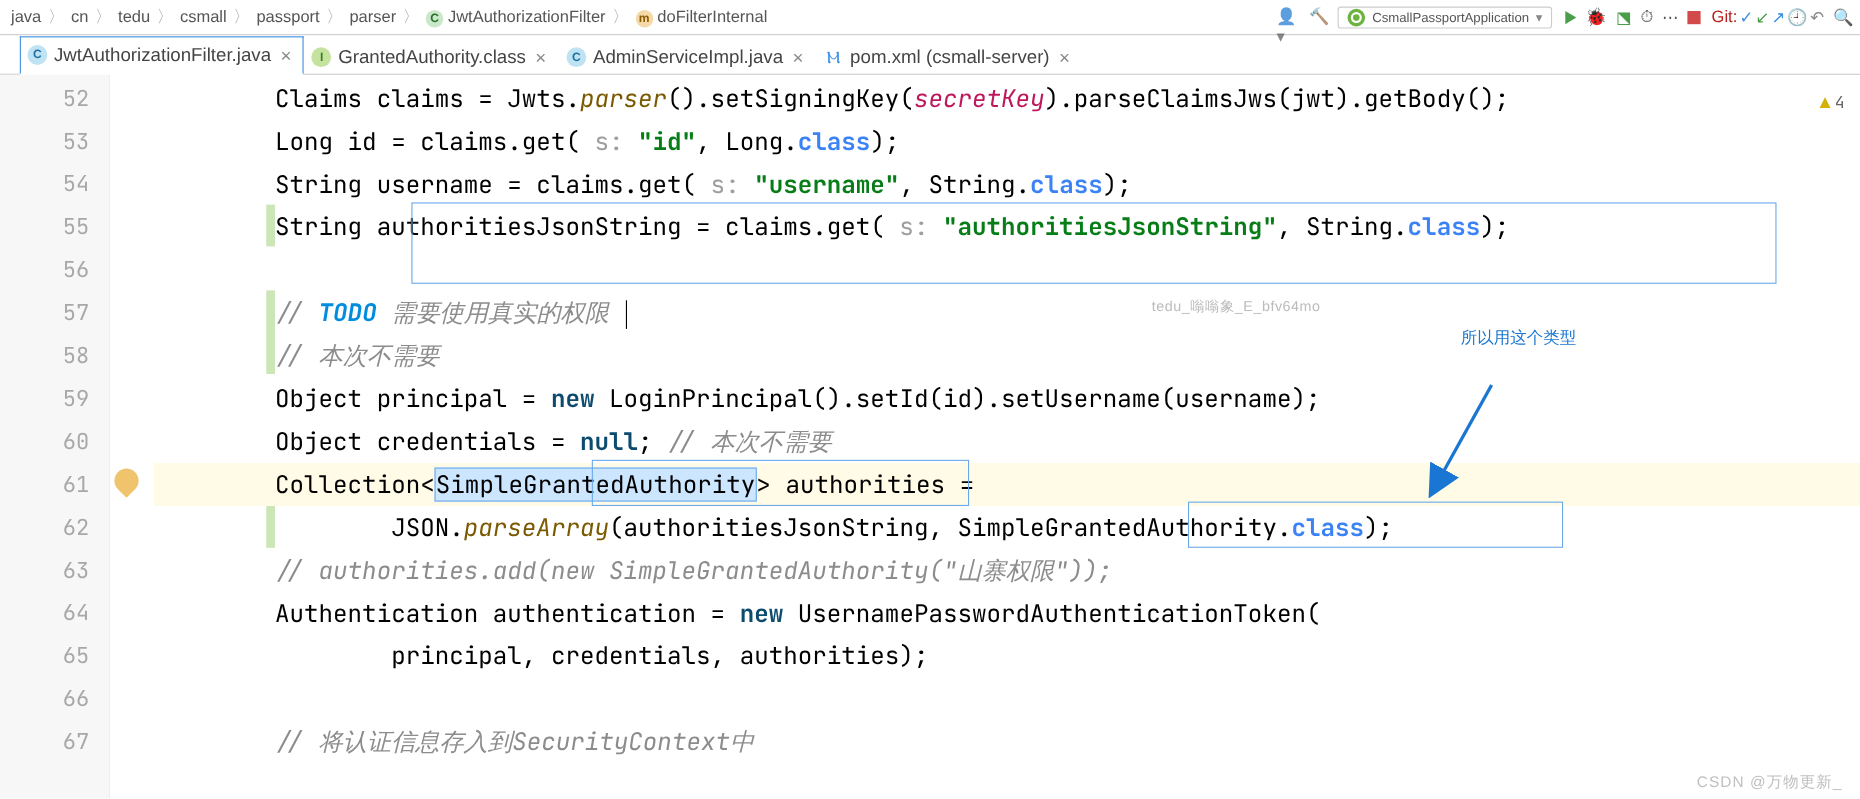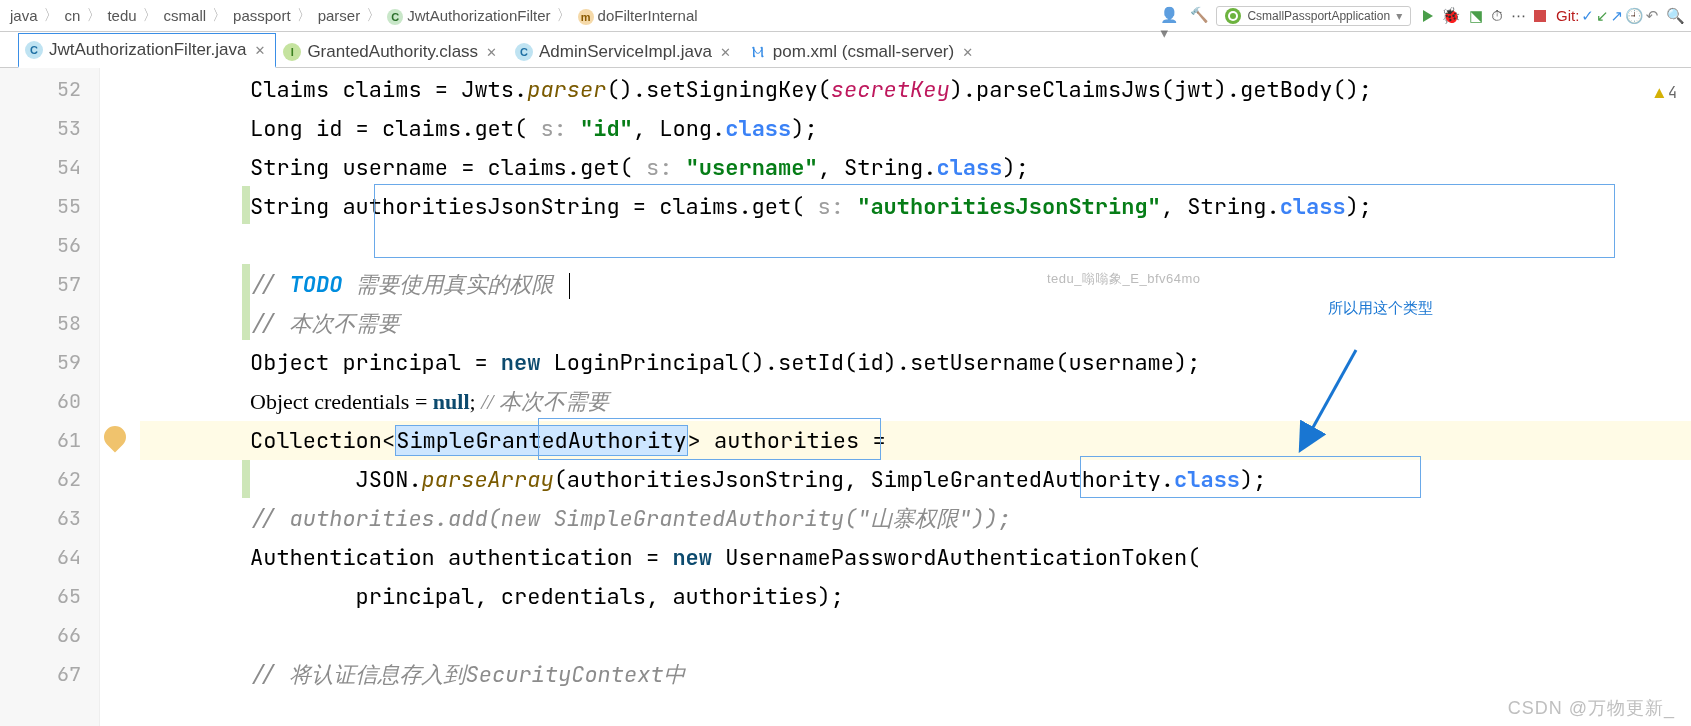--- a/index.html
+++ b/index.html
@@ -51,21 +51,21 @@
   .sel { background:#cde6ff; border:1px solid #6aa9e9; padding:0; }
   .warn-count{ position:absolute; right:14px; top:6px; color:#666; font-size:15px; display:flex; align-items:center; gap:4px;}
   .warn-tri{ color:#d4b106; font-size:16px;}
   .watermark{ position:absolute; left:907px; top:191px; color:#bbb; font-size:13px; font-family:sans-serif; letter-spacing:.5px;}
   .box55 { position:absolute; left:234px; top:116px; width:1241px; height:74px; border:1px solid #6aa9e9; pointer-events:none; }
   .box-gen1 { position:absolute; left:398px; top:350px; width:343px; height:42px; border:1px solid #6aa9e9; pointer-events:none; }
   .box-gen2 { position:absolute; left:940px; top:388px; width:341px; height:42px; border:1px solid #6aa9e9; pointer-events:none; }
   .chg-mark{ position:absolute; left:102px; width:8px; background:#cde6b8; }
   .note { position:absolute; left:1328px; top:220px; color:#1976d2; font-size:15px; font-family:"Microsoft YaHei",sans-serif; }
   .arrow { position:absolute; left:1296px; top:272px; }
-  .csdn { position:absolute; right:16px; bottom:6px; color:#bfbfbf; font-size:18px; font-family:"Microsoft YaHei",sans-serif; letter-spacing:1px;}
+  .csdn { position:absolute; right:16px; bottom:6px; color:#bfbfbf; font-size:14px; font-family:"Microsoft YaHei",sans-serif; letter-spacing:1px;}
   .cursor{ display:inline-block; width:1px; height:26px; background:#000; vertical-align:middle; margin-left:2px;}
   .hl-line{ position:absolute; left:0; right:0; height:39px; background:#fffbe6; top:353px; z-index:-1;}
 </style>
 </head>
 <body>
 
 <div class="toolbar">
   <span class="crumb">java</span>
     <span class="crumb-sep">〉</span>
   <span class="crumb">cn</span>
@@ -155,21 +155,21 @@
     <div class="hl-line"></div>
     <div id="codeLines">
         <div class="line" style="padding-left: 106px;"><span></span><span class="k-type">Claims claims = Jwts.</span><span class="k-method">parser</span><span class="k-type">().setSigningKey(</span><span class="k-field">secretKey</span><span class="k-type">).parseClaimsJws(jwt).getBody();</span></div>
         <div class="line" style="padding-left: 106px;"><span></span><span class="k-type">Long id = claims.get(</span><span class="k-param"> s: </span><span class="k-str">"id"</span><span class="k-type">, Long.</span><span class="k-dotclass">class</span><span class="k-type">);</span></div>
         <div class="line" style="padding-left: 106px;"><span></span><span class="k-type">String username = claims.get(</span><span class="k-param"> s: </span><span class="k-str">"username"</span><span class="k-type">, String.</span><span class="k-dotclass">class</span><span class="k-type">);</span></div>
         <div class="line" style="padding-left: 106px;"><span></span><span class="k-type">String authoritiesJsonString = claims.get(</span><span class="k-param"> s: </span><span class="k-str">"authoritiesJsonString"</span><span class="k-type">, String.</span><span class="k-dotclass">class</span><span class="k-type">);</span></div>
         <div class="line" style="padding-left: 106px;"><span></span></div>
         <div class="line" style="padding-left: 106px;"><span></span><span class="k-comment">// </span><span class="k-todo">TODO</span><span class="k-comment"> 需要使用真实的权限</span><span> </span><span class="cursor"></span></div>
         <div class="line" style="padding-left: 106px;"><span></span><span class="k-comment">// 本次不需要</span></div>
         <div class="line" style="padding-left: 106px;"><span></span><span class="k-type">Object principal = </span><span class="k-kw">new</span><span class="k-type"> LoginPrincipal().setId(id).setUsername(username);</span></div>
-        <div class="line" style="padding-left: 106px; font-family: Liberation Serif, serif;"><span></span><span class="k-type">Object credentials = </span><span class="k-kw">null</span><span class="k-type">; </span><span class="k-comment">// 本次不需要</span></div>
+        <div class="line" style="padding-left: 106px;"><span></span><span class="k-type">Object credentials = </span><span class="k-kw">null</span><span class="k-type">; </span><span class="k-comment">// 本次不需要</span></div>
         <div class="line" style="padding-left: 106px;"><span></span><span class="k-type">Collection&lt;</span><span class="k-type sel">SimpleGrantedAuthority</span><span class="k-type">&gt; authorities =</span></div>
         <div class="line" style="padding-left: 106px;"><span></span><span class="k-type">        JSON.</span><span class="k-method">parseArray</span><span class="k-type">(authoritiesJsonString, </span><span class="k-type">SimpleGrantedAuthority</span><span class="k-type">.</span><span class="k-dotclass">class</span><span class="k-type">);</span></div>
         <div class="line" style="padding-left: 106px;"><span></span><span class="k-comment">// authorities.add(new SimpleGrantedAuthority("山寨权限"));</span></div>
         <div class="line" style="padding-left: 106px;"><span></span><span class="k-type">Authentication authentication = </span><span class="k-kw">new</span><span class="k-type"> UsernamePasswordAuthenticationToken(</span></div>
         <div class="line" style="padding-left: 106px;"><span></span><span class="k-type">        principal, credentials, authorities);</span></div>
         <div class="line" style="padding-left: 106px;"><span></span></div>
         <div class="line" style="padding-left: 106px;"><span></span><span class="k-comment">// 将认证信息存入到SecurityContext中</span></div>
       </div>
     <div class="box55"></div>
     <div class="box-gen1"></div>

